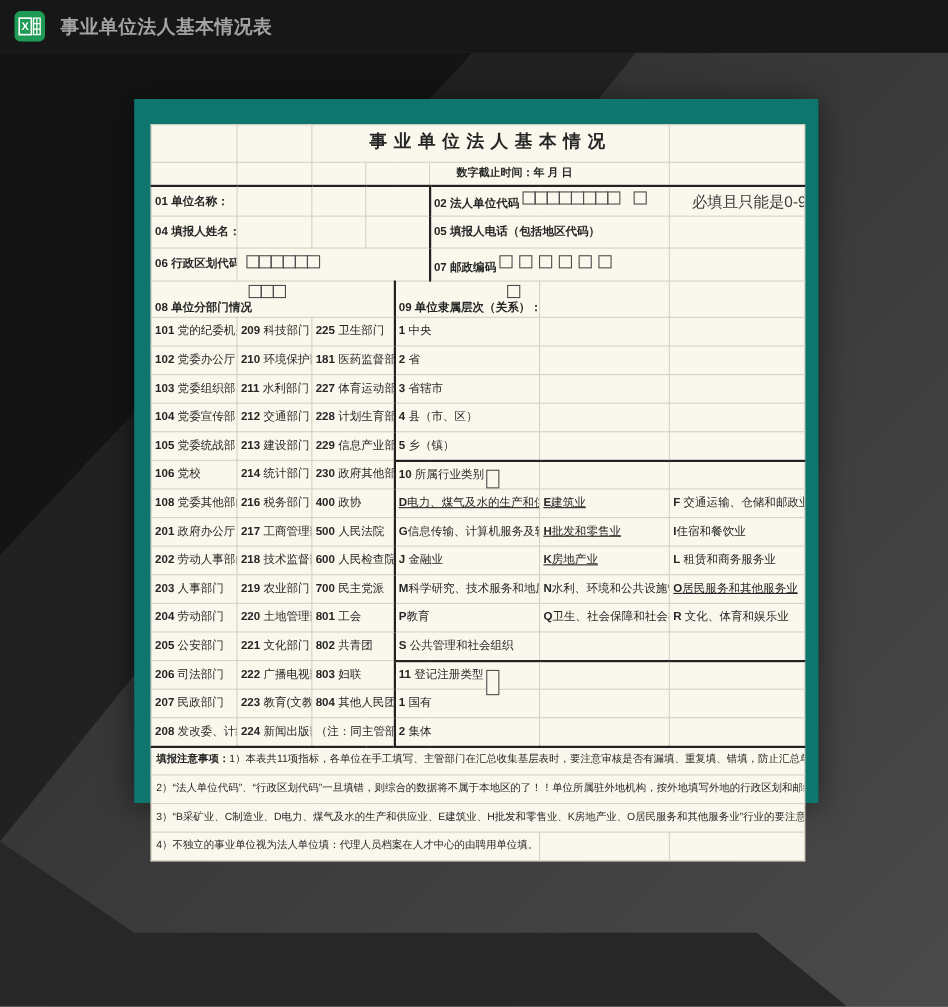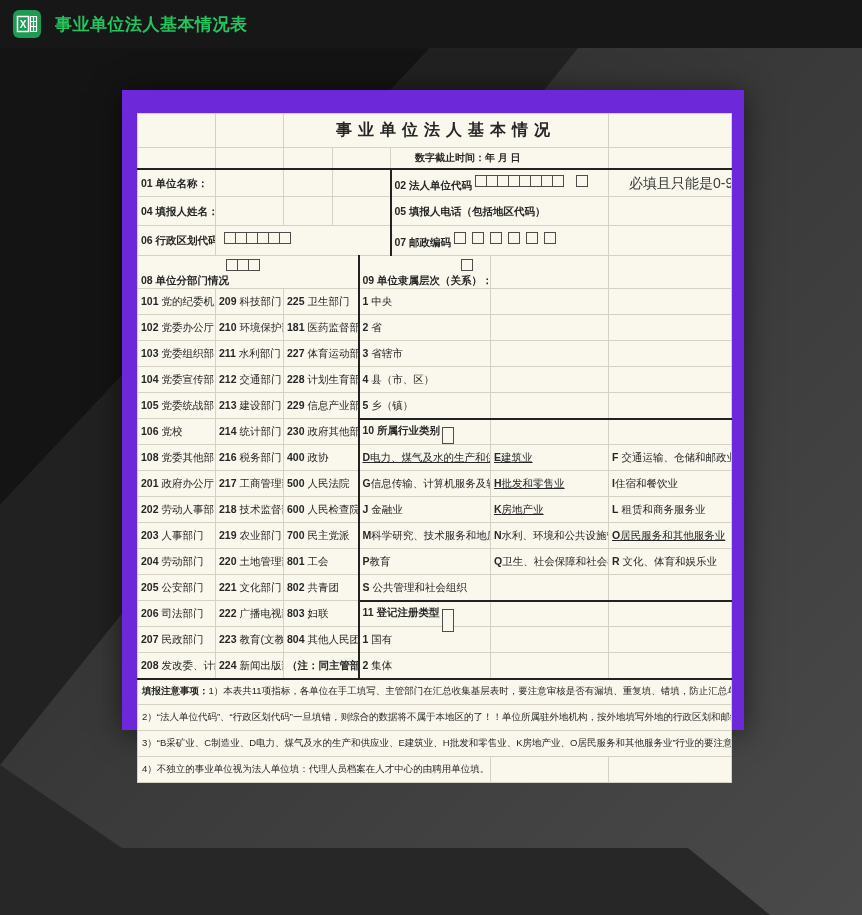--- a/index.html
+++ b/index.html
@@ -5,22 +5,22 @@
   html,body{margin:0;padding:0;width:862px;height:915px;overflow:hidden;
     font-family:"Liberation Sans","DejaVu Sans",sans-serif;background:#3a3a3a;position:relative}
   .bg{position:absolute;inset:0;background:linear-gradient(135deg,#262626 0%,#383838 45%,#4a4a4a 100%);z-index:0}
   .shape{position:absolute;inset:0}
   .s1{background:#141414;clip-path:polygon(0px 48px,430px 48px,0px 505px)}
   .s2{background:#212121;clip-path:polygon(430px 48px,578px 48px,0px 765px,0px 505px)}
   .s3{background:#272727;clip-path:polygon(0px 765px,0px 915px,770px 915px,688px 848px,122px 848px)}
   .topbar{position:absolute;left:0;top:0;width:862px;height:48px;background:#171717;z-index:4;
     display:flex;align-items:center;padding-left:13px;box-sizing:border-box}
   .appicon{width:28px;height:28px;display:inline-block}
-  .apptitle{color:#22c55e;font-size:17px;font-weight:bold;margin-left:14px;letter-spacing:.5px}
-  .card{position:absolute;left:122px;top:90px;width:622px;height:640px;background:#6d28d9;z-index:2;
+  .apptitle{color:#a3a3a3;font-size:17px;font-weight:bold;margin-left:14px;letter-spacing:.5px}
+  .card{position:absolute;left:122px;top:90px;width:622px;height:640px;background:#0f766e;z-index:2;
     box-shadow:0 3px 28px rgba(0,0,0,.55)}
   table{border-collapse:collapse;table-layout:fixed;width:594px;background:#faf8ed;color:#262626;
     font-size:10.5px;position:absolute;left:15px;top:23px;border:1px solid #c8c4b5}
   td{border:1px solid #d5d1c3;padding:0 3px;white-space:nowrap;overflow:hidden;vertical-align:middle;line-height:1.15}
   tr.r1{height:34px} tr.r2{height:21px} tr.r3{height:28px} tr.r4{height:32px}
   tr.r5{height:29px} tr.r6{height:30px} tr.r7{height:33px}
   tr.listRow{height:26px} tr.noteRow{height:26px}
   tr.r3 td{border-top:2px solid #222}
   tr.nFirst td{border-top:2px solid #222}
   td.hl{border-left:2px solid #222}
@@ -35,21 +35,21 @@
     vertical-align:2px;box-sizing:border-box}
   .bxgrp{display:inline-block}
   .tight .bx{margin-right:-1px}
   .spaced .bx{margin-right:6px}
   .gapbox{display:inline-block;width:13px}
   .ml5{margin-left:5px}
   .twol{line-height:12px;padding-top:1px}
   .twol .bxline{height:15px}
   .ovis{overflow:visible}
   .u{text-decoration:underline}
-  .ballb .ct{font-weight:bold}
+  .ballb .ct{font-weight:normal}
   .bx.tall1{width:12px;height:17px;position:relative;top:4px;background:#faf8ed;z-index:2;margin-left:2px;vertical-align:middle}
   .bx.tall2{width:12px;height:23px;position:relative;top:7px;background:#faf8ed;z-index:2;margin-left:2px;vertical-align:middle}
   .noteRow td{font-size:9.5px;font-weight:normal;padding:0 4px}
 </style>
 </head>
 <body>
 
 <div class="bg">
   <div class="shape s1"></div>
   <div class="shape s2"></div>

